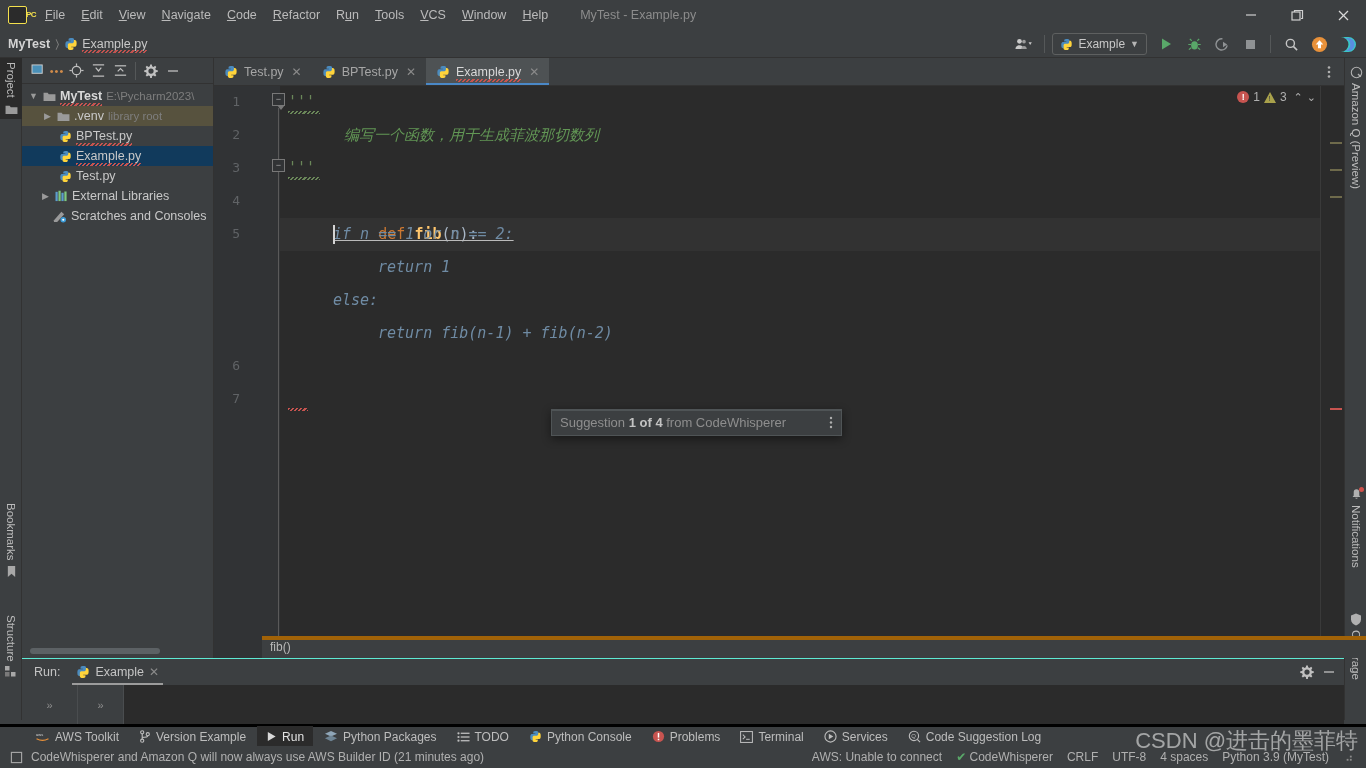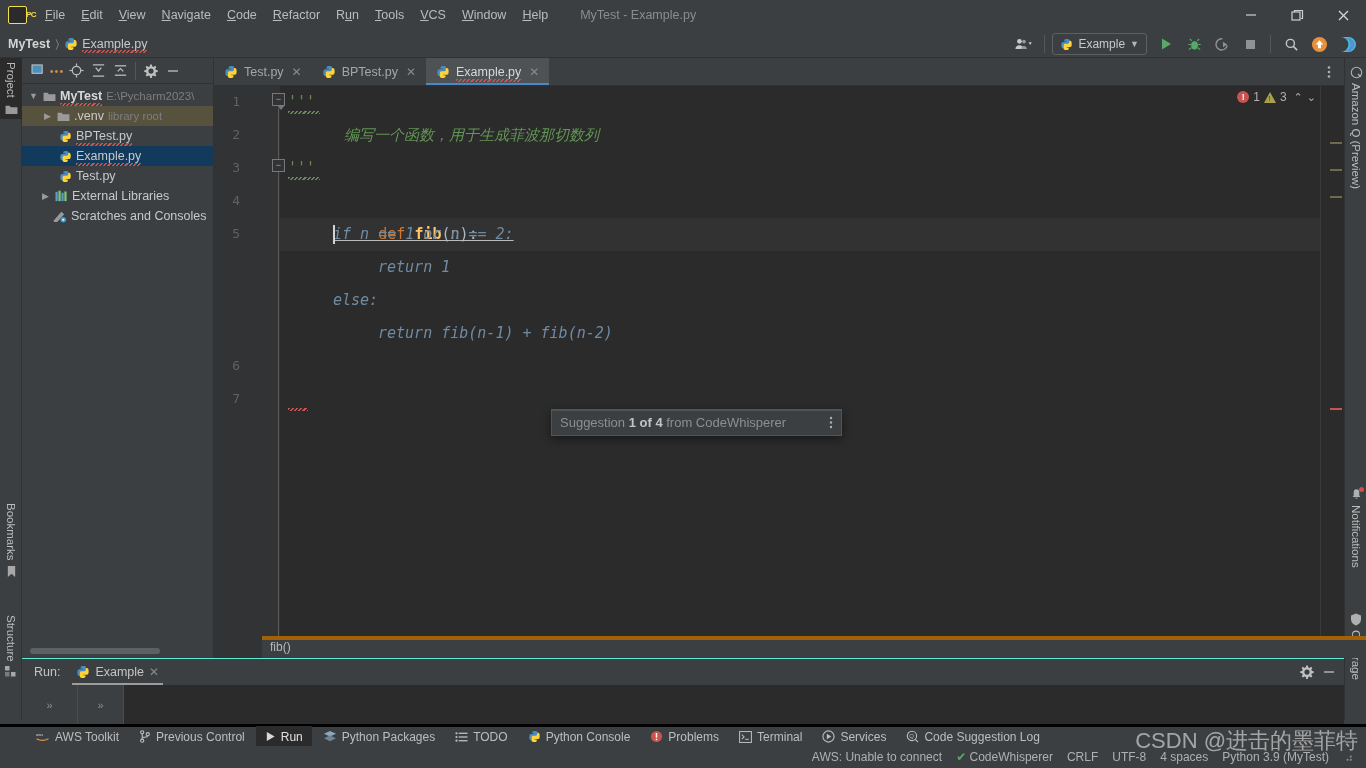--- a/index.html
+++ b/index.html
@@ -802,21 +802,21 @@
     </div>
     <div class="bt-item">
       <span>
         <svg width="12" height="13" viewBox="0 0 12 14">
             <circle cx="3" cy="2.5" r="1.7" fill="none" stroke="#bdbdbd" stroke-width="1.2"></circle>
             <circle cx="3" cy="11.5" r="1.7" fill="none" stroke="#bdbdbd" stroke-width="1.2"></circle>
             <circle cx="9" cy="4.5" r="1.7" fill="none" stroke="#bdbdbd" stroke-width="1.2"></circle>
             <path d="M3 4.2 V9.8 M3 8 Q9 8 9 6.2" fill="none" stroke="#bdbdbd" stroke-width="1.2"></path>
           </svg>
       </span>
-      <span>Previous Control</span>
+      <span>Version Example</span>
     </div>
     <div class="bt-item active">
       <span>
         <svg width="11" height="11" viewBox="0 0 12 12">
             <path d="M2 1 L10.5 6 L2 11 Z" fill="#d8d8d8"></path>
           </svg>
       </span>
       <span>Run</span>
     </div>
     <div class="bt-item">
@@ -885,20 +885,28 @@
             <circle cx="6.4" cy="6.4" r="5" fill="none" stroke="#bdbdbd" stroke-width="1.2"></circle>
             <text x="3.4" y="9" font-size="6.4" fill="#bdbdbd" font-family="Liberation Sans, sans-serif">Q</text>
             <line x1="10" y1="10" x2="13" y2="13" stroke="#bdbdbd" stroke-width="1.2"></line>
           </svg>
       </span>
       <span>Code Suggestion Log</span>
     </div>
   </div>
 
   <div class="statusbar">
+    <div class="sb-left">
+      <span>
+        <svg width="13" height="13" viewBox="0 0 14 14">
+            <rect x="1.5" y="1.5" width="11" height="11" fill="none" stroke="#a8a8a8" stroke-width="1.2"></rect>
+          </svg>
+      </span>
+      <span>CodeWhisperer and Amazon Q will now always use AWS Builder ID (21 minutes ago)</span>
+    </div>
     <div class="sb-right">
       <span>AWS: Unable to connect</span>
       <span><span style="color:#59a869;">✔</span> <span>CodeWhisperer</span></span>
       <span>CRLF</span>
       <span>UTF-8</span>
       <span>4 spaces</span>
       <span>Python 3.9 (MyTest)</span>
       <span>
         <svg width="11" height="11" viewBox="0 0 12 12">
             <rect x="7.5" y="7.5" width="2" height="2" fill="#8a8a8a"></rect>

